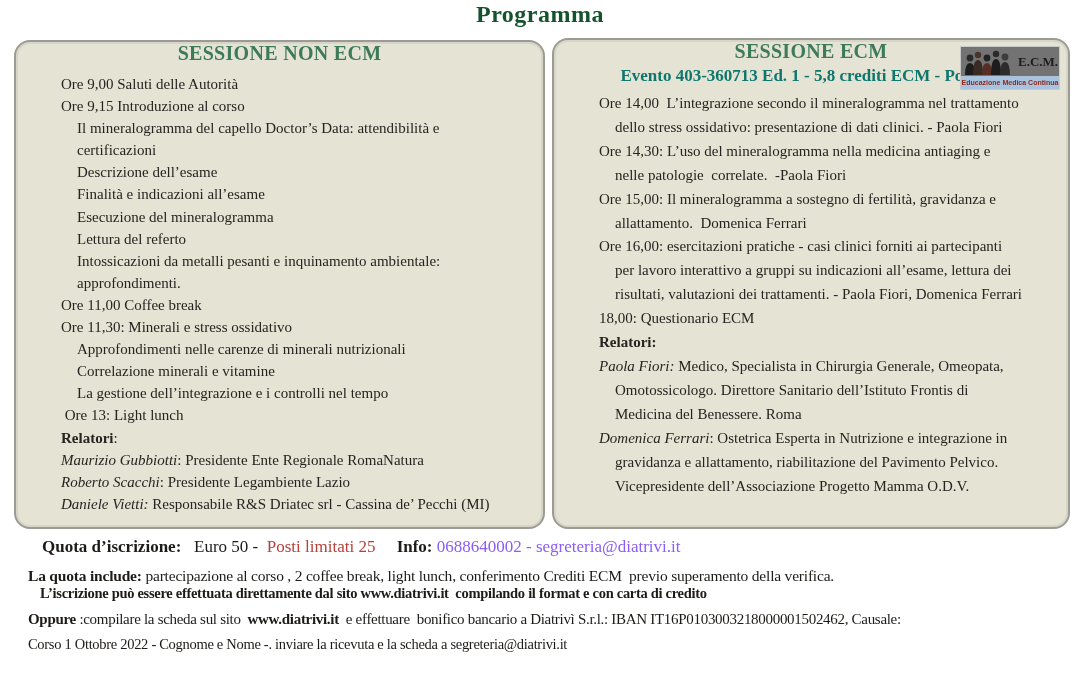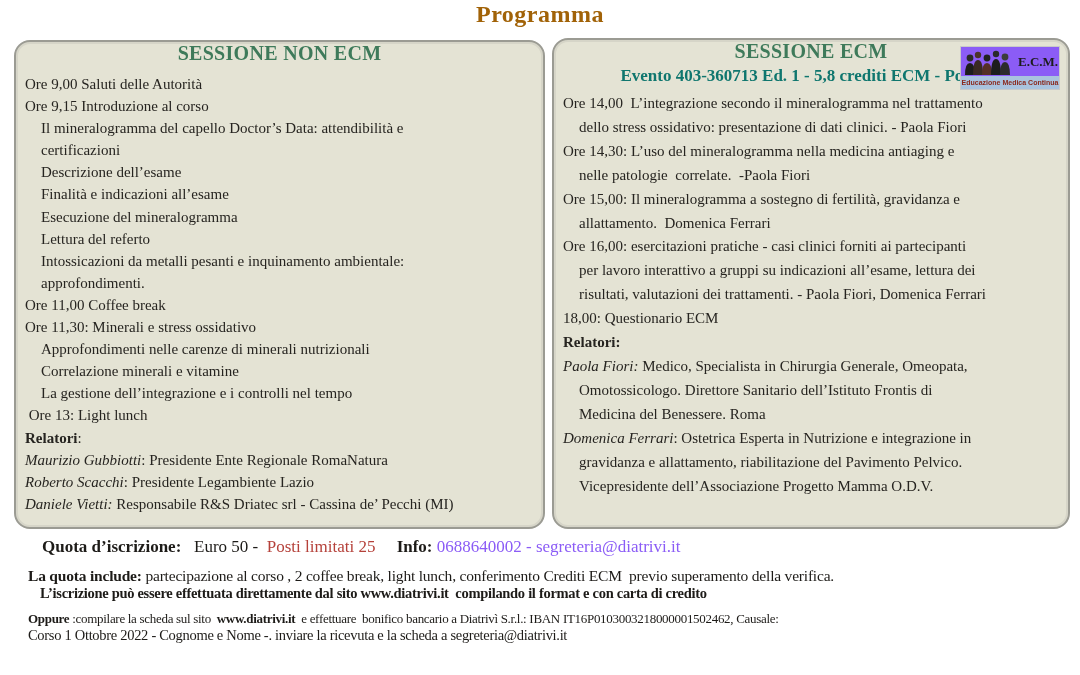--- a/index.html
+++ b/index.html
@@ -2,56 +2,56 @@
 <html><head>
 <meta charset="utf-8">
 <style>
   html,body{margin:0;padding:0;}
   body{
     width:1080px;height:675px;background:#ffffff;position:relative;
     font-family:"Liberation Serif", serif;color:#262420;overflow:hidden;
   }
   .page-title{
     position:absolute;top:1px;left:0;width:100%;text-align:center;
-    font-size:24px;font-weight:bold;color:#a16207;letter-spacing:.5px;
+    font-size:24px;font-weight:bold;color:#14532d;letter-spacing:.5px;
   }
   .panel{
     position:absolute;background:#e4e3d4;border:2px solid #9b9b93;
     border-radius:16px;box-shadow:inset 0 0 0 2px #d6d5c8;overflow:hidden;
   }
   .panel.left{left:14px;top:40px;width:527px;height:485px;}
   .panel.right{left:552px;top:38px;width:514px;height:487px;}
   .panel-header{
     text-align:center;font-weight:bold;color:#3e7a5a;
     font-size:20px;letter-spacing:.3px;
   }
   .event-line{
     text-align:center;font-weight:bold;font-size:17px;color:#0f766e;margin-top:3px;
   }
-  .lines{padding:5px 6px 0 9px;}
+  .lines{padding:5px 6px 0 9px;margin-left:36px;}
   .left .lines{font-size:15px;line-height:22.1px;margin-top:3px;}
   .right .lines{font-size:15px;line-height:23.9px;margin-top:1px;}
   .tline{white-space:pre;}
   .indent-1{padding-left:16px;}
   .seg-n{font-weight:normal;}
   .seg-b{font-weight:bold;}
   .seg-sb{font-weight:600;}
   .seg-bi{font-weight:normal;font-style:italic;}
   .seg-r{color:#b5413a;}
   .seg-t{color:#8b5cf6;font-weight:normal;}
   .footer{position:absolute;left:0;top:537px;width:1080px;}
   .footer .tline{white-space:pre;color:#1d1b18;}
   .footer .tline:nth-child(1){margin-left:42px;font-size:17px;margin-bottom:10px;}
   .footer .tline:nth-child(2){margin-left:28px;font-size:15.5px;letter-spacing:-0.2px;}
   .footer .tline:nth-child(3){margin-left:40px;font-size:14.5px;margin-bottom:9px;letter-spacing:-0.3px;}
-  .footer .tline:nth-child(4){margin-left:28px;font-size:13px;letter-spacing:-0.3px;}
+  .footer .tline:nth-child(4){margin-left:28px;font-size:15px;margin-bottom:8px;letter-spacing:-0.3px;}
   .footer .tline:nth-child(5){margin-left:28px;font-size:14.5px;letter-spacing:-0.3px;}
   .ecm-logo{
     position:absolute;top:6px;right:8px;width:100px;height:44px;
-    background:#8b5cf6;border:1px solid #c9c9c9;box-sizing:border-box;
+    background:#737373;border:1px solid #c9c9c9;box-sizing:border-box;
   }
   .ecm-top{height:29px;display:flex;align-items:center;}
   .ecm-people{width:52px;height:26px;margin-left:2px;flex:0 0 auto;}
   .ecm-text{font-weight:bold;font-size:13px;color:#1c1c1c;margin-left:3px;font-family:"Liberation Serif",serif;}
   .ecm-band{
     height:13px;background:#a9c3de;color:#8b2a1e;font-size:7px;font-weight:bold;
     text-align:center;line-height:13px;font-family:"Liberation Sans",sans-serif;
     white-space:nowrap;overflow:hidden;
   }
 </style>

